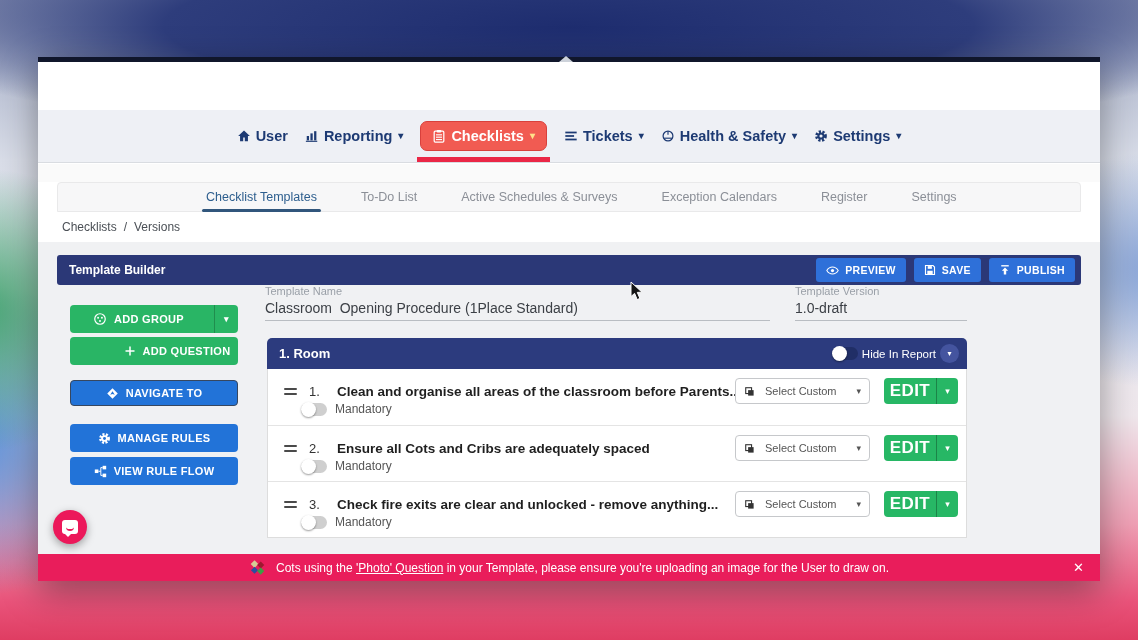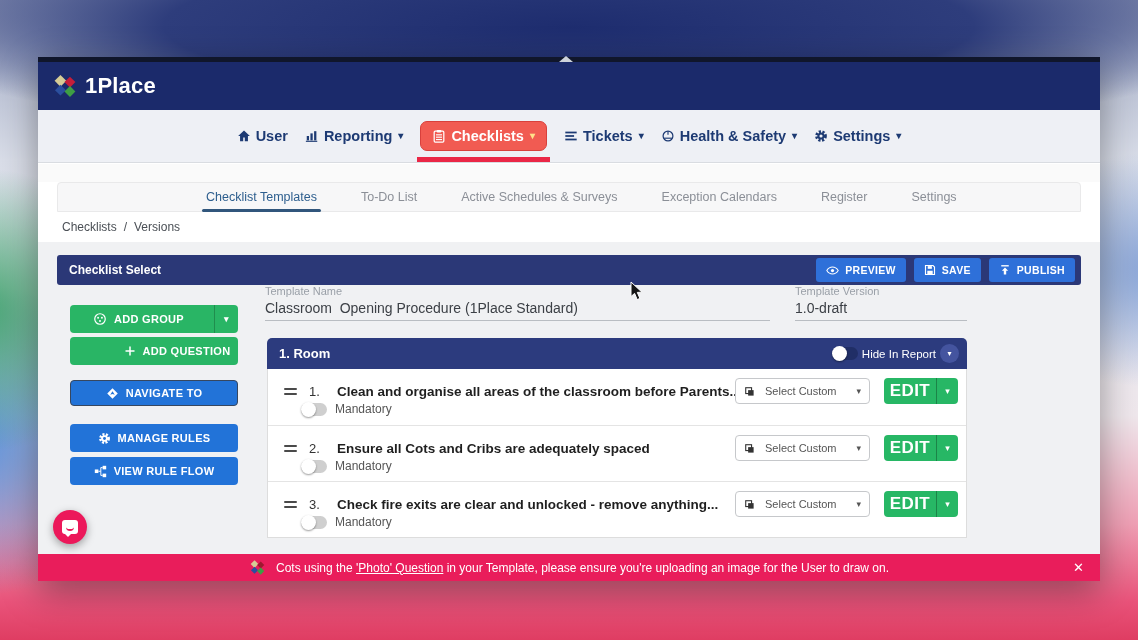--- a/index.html
+++ b/index.html
@@ -141,31 +141,20 @@
 </style>
 </head>
 <body>
 
 <div class="window">
 
   <div class="top-strip">
     <div class="top-notch"></div>
   </div>
 
-  <header class="navbar">
-    <div class="brand">
-      <svg class="pinwheel" width="26" height="26" viewBox="0 0 20 20">
-        <polygon points="6.5,1.5 11,6 6.5,10.5 2,6" fill="#d6cc96"></polygon>
-        <polygon points="13.8,2.8 18,7 13.8,11.2 9.6,7" fill="#c41e3a"></polygon>
-        <polygon points="6.5,9 10.7,13.2 6.5,17.4 2.3,13.2" fill="#2b4f9e"></polygon>
-        <polygon points="13.8,10 18,14.2 13.8,18.4 9.6,14.2" fill="#3e9e44"></polygon>
-      </svg>
-      <span class="brand-text">1Place</span>
-    </div>
-  </header>
 
   <nav class="mainnav">
     <div class="nav-item">
       <svg class="navicon" viewBox="0 0 16 16">
           <path d="M8 1.8 1.3 8h2.2v6h3.6V9.8h1.8V14h3.6V8h2.2z" fill="#1d3a73"></path>
         </svg>
       <span>User</span>
     </div>
     <div class="nav-item">
       <svg class="navicon" viewBox="0 0 16 16">
@@ -233,21 +222,21 @@
 
   <div class="breadcrumb">
     <span class="crumb">Checklists</span>
     <span>/</span>
     <span class="crumb">Versions</span>
   </div>
 
   <div class="main">
 
     <div class="builder-bar">
-      <span class="builder-title">Checklist Select</span>
+      <span class="builder-title">Template Builder</span>
       <div class="builder-actions">
         <button class="bbtn">
           <svg width="13" height="13" viewBox="0 0 16 16">
               <path d="M1 8s2.7-4.3 7-4.3S15 8 15 8s-2.7 4.3-7 4.3S1 8 1 8z" fill="none" stroke="#fff" stroke-width="1.3"></path>
               <circle cx="8" cy="8" r="2" fill="#fff"></circle>
             </svg>
           <span>PREVIEW</span>
         </button>
         <button class="bbtn">
           <svg width="12" height="12" viewBox="0 0 16 16">

